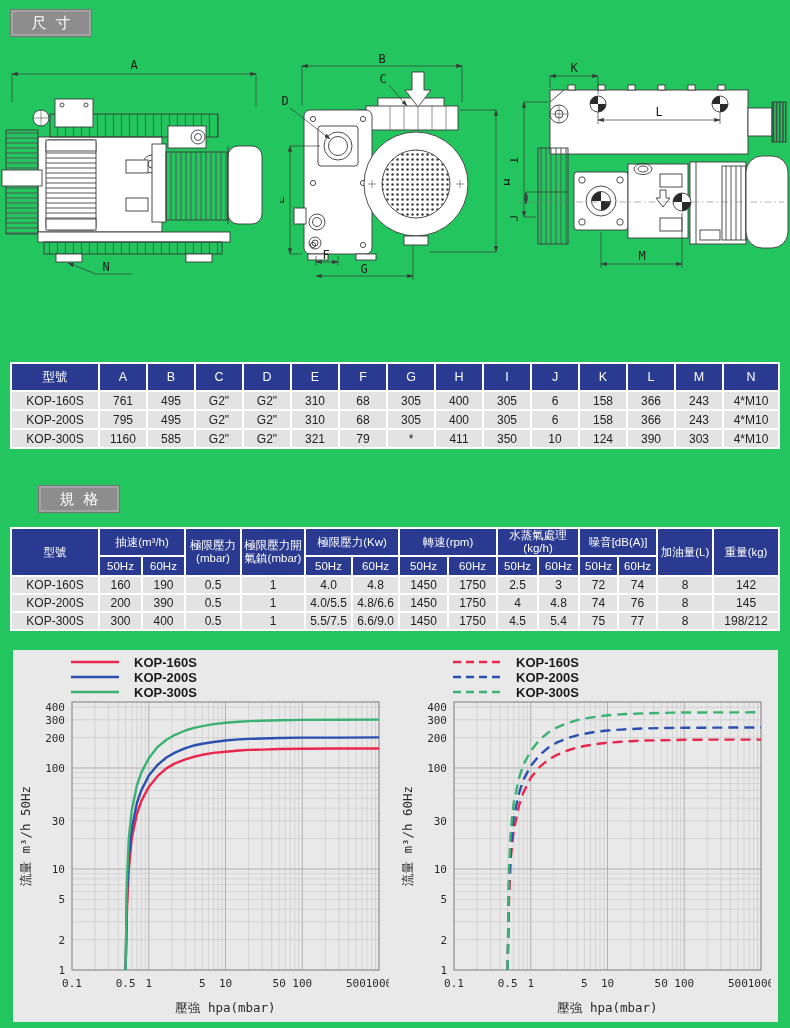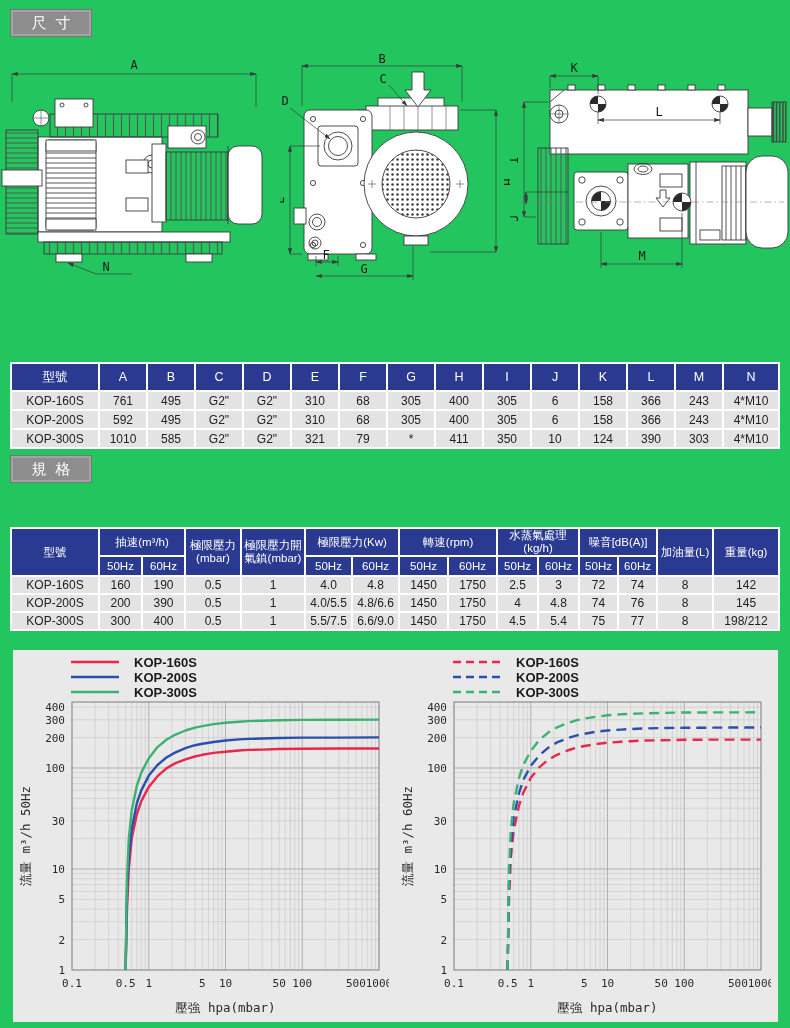--- a/index.html
+++ b/index.html
@@ -3,21 +3,21 @@
 <meta charset="utf-8">
 <style>
   html,body{margin:0;padding:0;background:#fff;}
   #app{position:relative;width:790px;height:1028px;background:#22c55e;overflow:hidden;
        font-family:"Liberation Sans",sans-serif;}
   .sec-hdr{position:absolute;left:10px;width:80px;height:26px;background:#8d8d8d;
        border:1px solid #767676;box-shadow:inset 0 0 0 2px #a3a3a3;color:#fff;
        font-size:15px;display:flex;align-items:center;justify-content:center;letter-spacing:9px;
        text-indent:9px;}
   #hdr-dim{top:9px;}
-  #hdr-spec{top:455px;}
+  #hdr-spec{top:485px;margin-left:28px;}
   .drawings{position:absolute;top:52px;left:0;width:790px;height:245px;display:flex;}
   svg{display:block;}
   
   .sw{stroke:#3a3a3a;stroke-width:.9;fill:#fff;}
   .s{stroke:#3a3a3a;stroke-width:.9;fill:none;}
   .sp{stroke:#3a3a3a;stroke-width:.9;}
   .thin{stroke:#3a3a3a;stroke-width:.55;fill:none;}
   .dim,.ext{stroke:#3a3a3a;stroke-width:.7;fill:none;}
   .cl{stroke:#808080;stroke-width:.6;stroke-dasharray:7 3 1.5 3;fill:none;}
   .dk{fill:#2a2a2a;stroke:none;}
@@ -308,38 +308,38 @@
           <td>400</td>
           <td>305</td>
           <td>6</td>
           <td>158</td>
           <td>366</td>
           <td>243</td>
           <td>4*M10</td>
         </tr>
       <tr>
           <td>KOP-200S</td>
-          <td>592</td>
+          <td>795</td>
           <td>495</td>
           <td>G2"</td>
           <td>G2"</td>
           <td>310</td>
           <td>68</td>
           <td>305</td>
           <td>400</td>
           <td>305</td>
           <td>6</td>
           <td>158</td>
           <td>366</td>
           <td>243</td>
           <td>4*M10</td>
         </tr>
       <tr>
           <td>KOP-300S</td>
-          <td>1010</td>
+          <td>1160</td>
           <td>585</td>
           <td>G2"</td>
           <td>G2"</td>
           <td>321</td>
           <td>79</td>
           <td>*</td>
           <td>411</td>
           <td>350</td>
           <td>10</td>
           <td>124</td>

